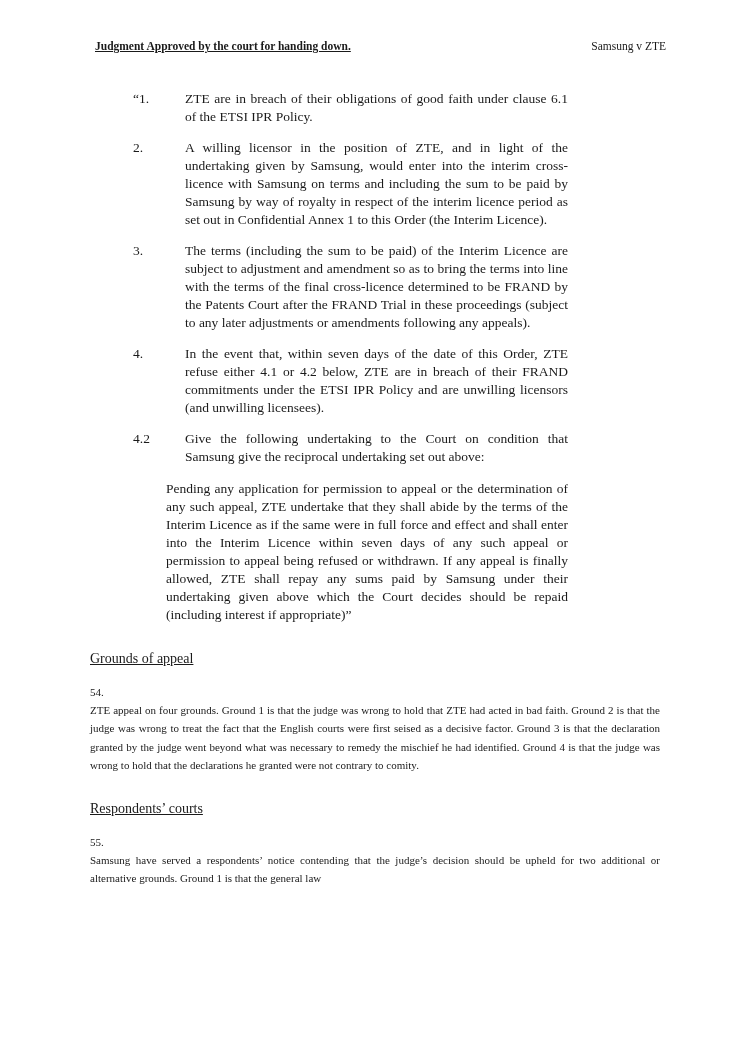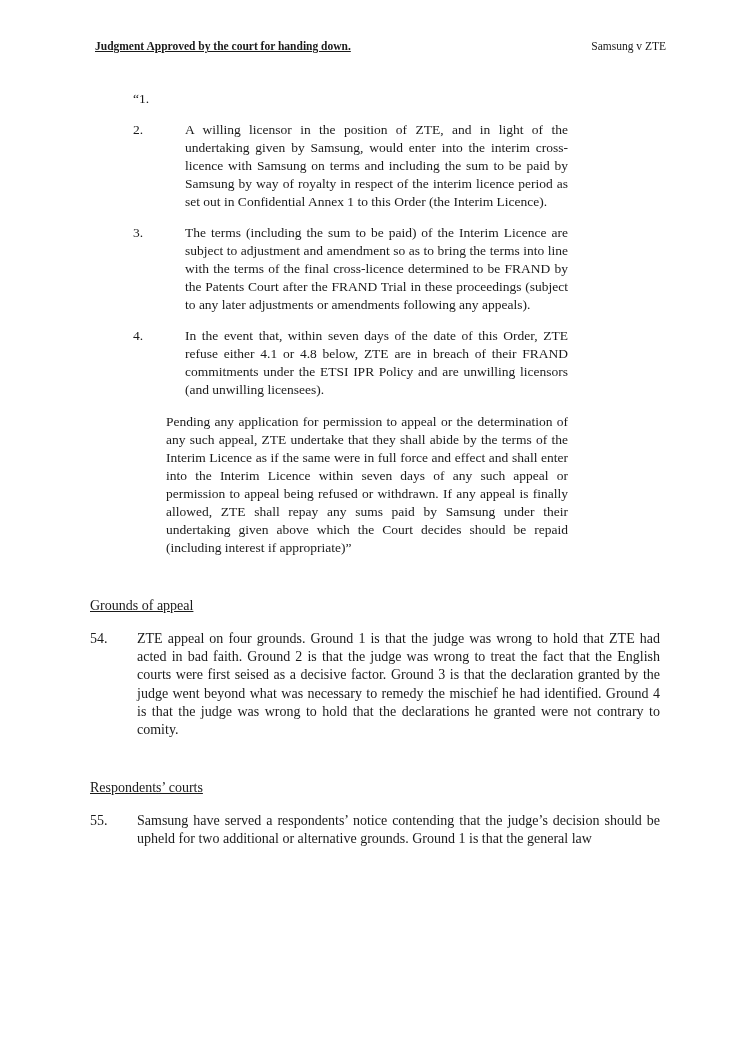--- a/index.html
+++ b/index.html
@@ -59,30 +59,31 @@
     flex: 1;
     text-align: justify;
   }
   .undertaking {
     margin-left: 33px;   
     margin-top: 14px;
     text-align: justify;
   }
   
   .sec-heading {
-    margin-top: 41px;
+    margin-top: 27px;
     margin-bottom: 16px;
     font-size: 14px;
     text-decoration: underline;
   }
   .prow {
     display: flex;
-    font-size: 14px;
+    font-size: 11px;
     line-height: 18.2px;
     margin-bottom: 20px;
+    flex-direction: column;
   }
   .pnum {
     flex: none;
     width: 47px;
   }
   .ptxt {
     flex: 1;
     text-align: justify;
   }
 </style>
@@ -95,32 +96,37 @@
     <span class="header-left">Judgment Approved by the court for handing down.</span>
     <span class="header-right">Samsung v ZTE</span>
   </div>
 
   <div class="content">
 
     <div class="quote-block">
       <div>
           <div class="qrow">
             <span class="qnum">“1.</span>
+            <span class="qtxt">ZTE are in breach of their obligations of good faith under clause 6.1 of the ETSI IPR Policy.</span>
           </div>
           <div class="qrow">
             <span class="qnum">2.</span>
             <span class="qtxt">A willing licensor in the position of ZTE, and in light of the undertaking given by Samsung, would enter into the interim cross-licence with Samsung on terms and including the sum to be paid by Samsung by way of royalty in respect of the interim licence period as set out in Confidential Annex 1 to this Order (the Interim Licence).</span>
           </div>
           <div class="qrow">
             <span class="qnum">3.</span>
             <span class="qtxt">The terms (including the sum to be paid) of the Interim Licence are subject to adjustment and amendment so as to bring the terms into line with the terms of the final cross-licence determined to be FRAND by the Patents Court after the FRAND Trial in these proceedings (subject to any later adjustments or amendments following any appeals).</span>
           </div>
           <div class="qrow">
             <span class="qnum">4.</span>
-            <span class="qtxt">In the event that, within seven days of the date of this Order, ZTE refuse either 4.1 or 4.8 below, ZTE are in breach of their FRAND commitments under the ETSI IPR Policy and are unwilling licensors (and unwilling licensees).</span>
+            <span class="qtxt">In the event that, within seven days of the date of this Order, ZTE refuse either 4.1 or 4.2 below, ZTE are in breach of their FRAND commitments under the ETSI IPR Policy and are unwilling licensors (and unwilling licensees).</span>
+          </div>
+          <div class="qrow">
+            <span class="qnum">4.2</span>
+            <span class="qtxt">Give the following undertaking to the Court on condition that Samsung give the reciprocal undertaking set out above:</span>
           </div>
         </div>
       <div class="undertaking">Pending any application for permission to appeal or the determination of any such appeal, ZTE undertake that they shall abide by the terms of the Interim Licence as if the same were in full force and effect and shall enter into the Interim Licence within seven days of any such appeal or permission to appeal being refused or withdrawn. If any appeal is finally allowed, ZTE shall repay any sums paid by Samsung under their undertaking given above which the Court decides should be repaid (including interest if appropriate)”</div>
     </div>
 
     <div>
         <div class="sec-heading">Grounds of appeal</div>
         <div class="prow">
           <span class="pnum">54.</span>
           <span class="ptxt">ZTE appeal on four grounds. Ground 1 is that the judge was wrong to hold that ZTE had acted in bad faith. Ground 2 is that the judge was wrong to treat the fact that the English courts were first seised as a decisive factor. Ground 3 is that the declaration granted by the judge went beyond what was necessary to remedy the mischief he had identified. Ground 4 is that the judge was wrong to hold that the declarations he granted were not contrary to comity.</span>

